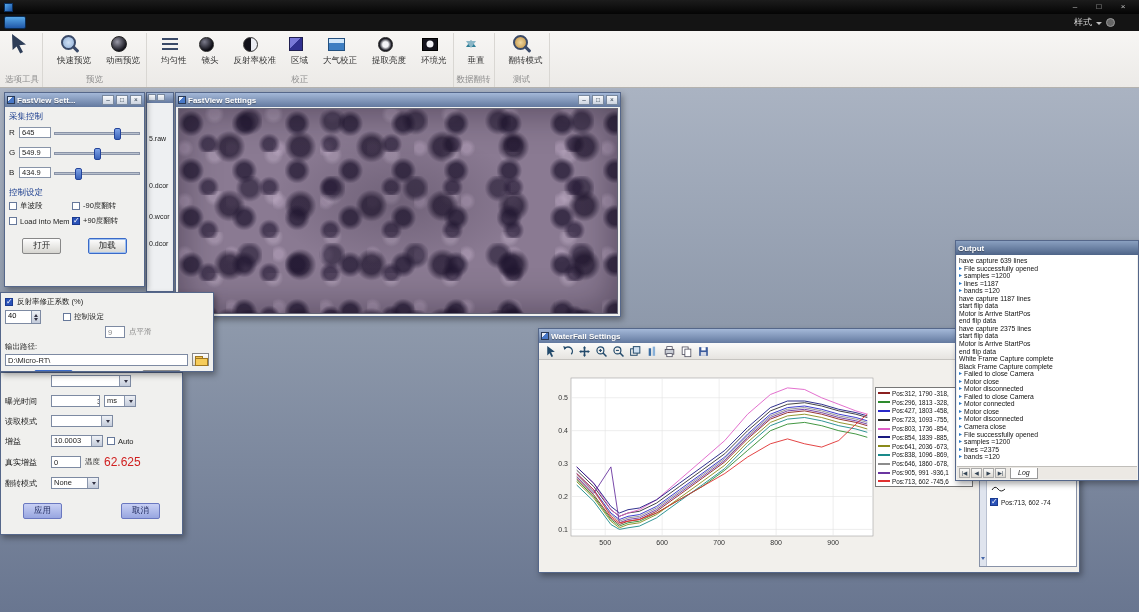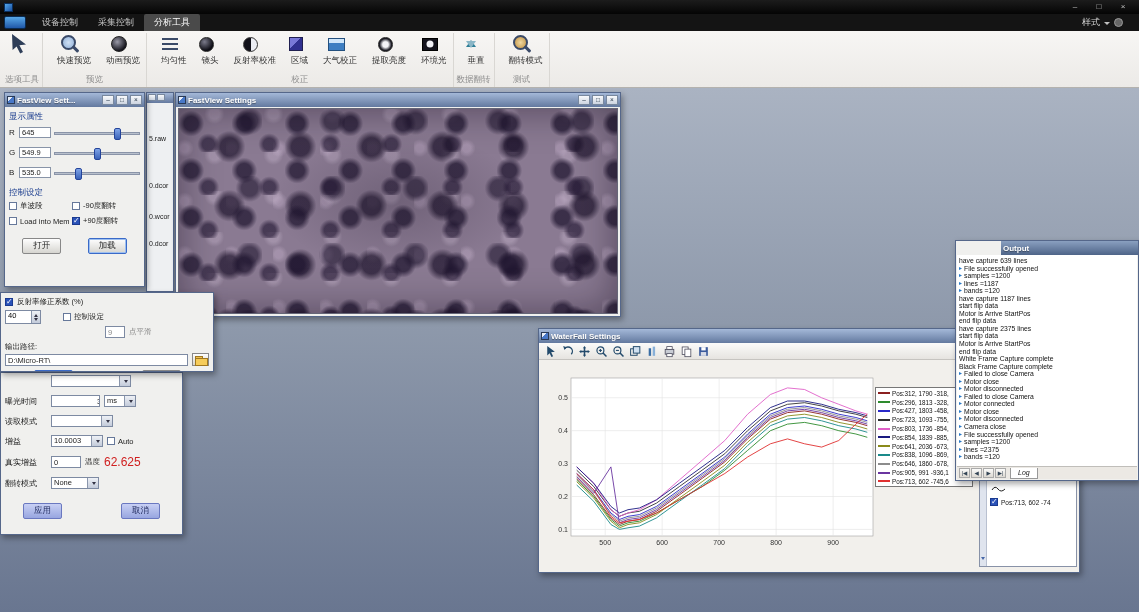--- a/index.html
+++ b/index.html
@@ -9,21 +9,21 @@
 
 .titlebar{position:absolute;left:0;top:0;width:100%;height:14px;background:linear-gradient(#1c1c1c,#040404);display:flex;align-items:center;padding:0 4px;z-index:10;}
 .app-ico{width:9px;height:9px;background:linear-gradient(135deg,#54a8ec,#1a50a0);border:1px solid #0a3060;}
 .tb-spacer{flex:1;}
 .wctl{width:24px;height:12px;color:#c0c0c0;font-size:8px;line-height:12px;text-align:center;}
 .tabrow{position:absolute;left:0;top:14px;width:100%;height:17px;background:#141414;display:flex;align-items:center;z-index:10;}
 .app-btn{width:22px;height:13px;margin:0 6px 0 4px;background:linear-gradient(#58a8e8,#2058a8);border-radius:2px;border:1px solid #0a2a50;}
 .tabs{display:flex;height:100%;align-items:center;}
 .tab{padding:2px 10px;font-size:9px;color:#c6c6c6;white-space:nowrap;}
 .tab.active{background:#4a4a4a;color:#fff;border-radius:2px 2px 0 0;}
-.style-box{margin-left:auto;display:flex;align-items:center;color:#d4d4d4;font-size:9px;padding-right:16px;gap:4px;}
+.style-box{margin-left:auto;display:flex;align-items:center;color:#d4d4d4;font-size:9px;padding-right:24px;gap:4px;}
 .caret{width:0;height:0;border:3px solid transparent;border-top-color:#c0c0c0;margin-top:4px;}
 .help-ico{width:9px;height:9px;border-radius:50%;border:1px solid #9a9a9a;background:#666;}
 
 
 .ribbon{position:absolute;left:0;top:31px;width:100%;height:57px;background:linear-gradient(#f7f6f4,#eceae7);border-bottom:1px solid #b4b2ae;display:flex;padding:2px 2px 0 2px;z-index:10;}
 .rgroup{display:flex;flex-direction:column;border-right:1px solid #d9d7d3;padding:0 3px;}
 .ritems{display:flex;flex:1;align-items:flex-start;gap:1px;}
 .ritem{display:flex;flex-direction:column;align-items:center;padding:1px 3px 0;gap:1px;min-width:28px;}
 .rlabel{font-size:8.5px;color:#333;white-space:nowrap;height:10px;margin-left:8px;}
 .rname{font-size:8.5px;color:#8d8d8d;text-align:center;height:13px;white-space:nowrap;}
@@ -135,21 +135,21 @@
 .posscroll{position:absolute;left:0;top:0;width:7px;height:100%;background:#dfe4ee;border-right:1px solid #b8c0d0;}
 .posscroll i{display:block;margin:2px auto;width:0;height:0;border:2.5px solid transparent;}
 .posscroll .up{border-bottom:3.5px solid #4868a8;}
 .posscroll .dn{border-top:3.5px solid #4868a8;margin-top:190px;}
 .squiggle{position:absolute;left:11px;top:124px;}
 .posrow{position:absolute;left:10px;top:138px;display:flex;gap:3px;align-items:center;}
 .poslab{font-size:6.5px;color:#111;white-space:nowrap;}
 
 
 .out{left:955px;top:240px;width:184px;height:241px;z-index:6;}
-.outbar{background:linear-gradient(#8aa0c0,#4e6488);margin-left:45px;}
+.outbar{background:linear-gradient(#8aa0c0,#4e6488);}
 .outbody{position:absolute;left:1px;top:14px;right:1px;bottom:14px;background:#fff;overflow:hidden;padding:2px 0 0 2px;}
 .logline{font-size:6.8px;line-height:7.55px;color:#111;white-space:nowrap;display:flex;gap:2px;}
 .logarrow{color:#2a7ac8;font-size:6px;line-height:7.55px;}
 .outnav{position:absolute;left:1px;bottom:1px;right:1px;height:13px;background:#ece9e4;border-top:1px solid #c0beba;display:flex;align-items:center;gap:1px;padding:0 2px;}
 .navbtn{font-size:5.5px;color:#345;min-width:11px;text-align:center;background:linear-gradient(#fbfbfa,#ddd9d2);border:1px solid #aaa;height:10px;line-height:9px;}
 .logtab{font-size:7px;font-style:italic;background:#fff;border:1px solid #999;border-top:none;padding:0 7px;height:11px;line-height:10px;color:#222;margin-left:3px;}
 </style>
 </head>
 <body>
 
@@ -158,25 +158,20 @@
   <div class="titlebar">
     <div class="app-ico"></div>
     <div class="tb-spacer"></div>
     <div class="wctl">–</div>
     <div class="wctl">□</div>
     <div class="wctl">×</div>
   </div>
 
   <div class="tabrow">
     <div class="app-btn"></div>
-    <div class="tabs">
-        <div class="tab">设备控制</div>
-        <div class="tab">采集控制</div>
-        <div class="tab active">分析工具</div>
-      </div>
     <div class="style-box">
       <span>样式</span>
       <span class="caret"></span>
       <span class="help-ico"></span>
     </div>
   </div>
 
   <div class="ribbon">
       <div class="rgroup">
         <div class="ritems">
@@ -270,39 +265,39 @@
 
   <div class="win fvwin">
     <div class="wtbar">
       <div class="wicon"></div>
       <div class="wtitle">FastView Sett...</div>
       <div class="tbb">–</div>
       <div class="tbb">□</div>
       <div class="tbb">×</div>
     </div>
     <div class="fvbody">
-      <div class="sect">显示属性</div>
+      <div class="sect">采集控制</div>
       <div>
           <div class="chrow">
             <span class="chlab">R</span>
             <span class="chval">645</span>
             <span class="chtrack">
               <i class="chthumb" style="left: 70%;"></i>
             </span>
           </div>
           <div class="chrow">
             <span class="chlab">G</span>
             <span class="chval">549.9</span>
             <span class="chtrack">
               <i class="chthumb" style="left: 47%;"></i>
             </span>
           </div>
           <div class="chrow">
             <span class="chlab">B</span>
-            <span class="chval">535.0</span>
+            <span class="chval">434.9</span>
             <span class="chtrack">
               <i class="chthumb" style="left: 24%;"></i>
             </span>
           </div>
         </div>
       <div class="sect">控制设定</div>
       <div class="cbgrid">
           <label class="cbrow">
             <span class="cb"></span>
             <span class="cblab">单波段</span>

